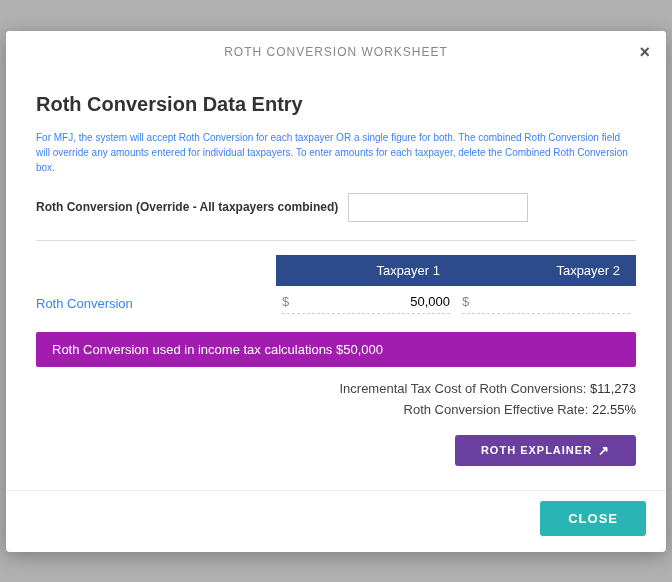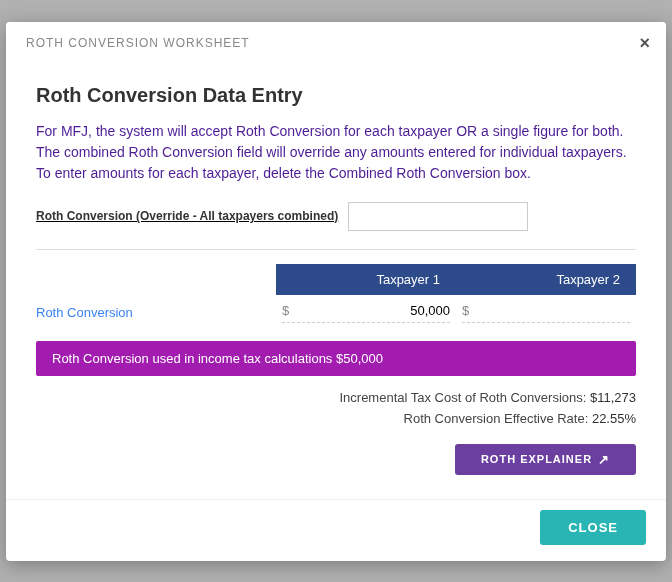--- a/index.html
+++ b/index.html
@@ -27,21 +27,21 @@
       width: 660px;
       max-height: 570px;
       border-radius: 4px;
       overflow: hidden;
       position: relative;
       box-shadow: 0 4px 20px rgba(0,0,0,0.3);
     }
     .modal-header {
       display: flex;
       align-items: center;
-      justify-content: flex-start;
+      justify-content: center;
       padding: 14px 20px;
       background: #fff;
       border-bottom: none;
       position: relative;
     }
     .modal-title {
       font-size: 12px;
       color: #888;
       letter-spacing: 1px;
       text-transform: uppercase;
@@ -60,32 +60,31 @@
     .modal-body {
       padding: 20px 30px 10px 30px;
     }
     .section-title {
       font-size: 20px;
       font-weight: bold;
       color: #333;
       margin-bottom: 14px;
     }
     .description {
-      font-size: 14px;
-      color: #4c1d95;
+      font-size: 10px;
+      color: #3b82f6;
       line-height: 1.5;
       margin-bottom: 18px;
       margin-top: 8px;
     }
     .override-row {
       display: flex;
       align-items: center;
       margin-bottom: 18px;
       gap: 10px;
-      text-decoration: underline;
     }
     .override-label {
       font-size: 12px;
       font-weight: bold;
       color: #333;
       white-space: nowrap;
     }
     .override-input {
       border: 1px solid #ccc;
       padding: 6px 10px;

